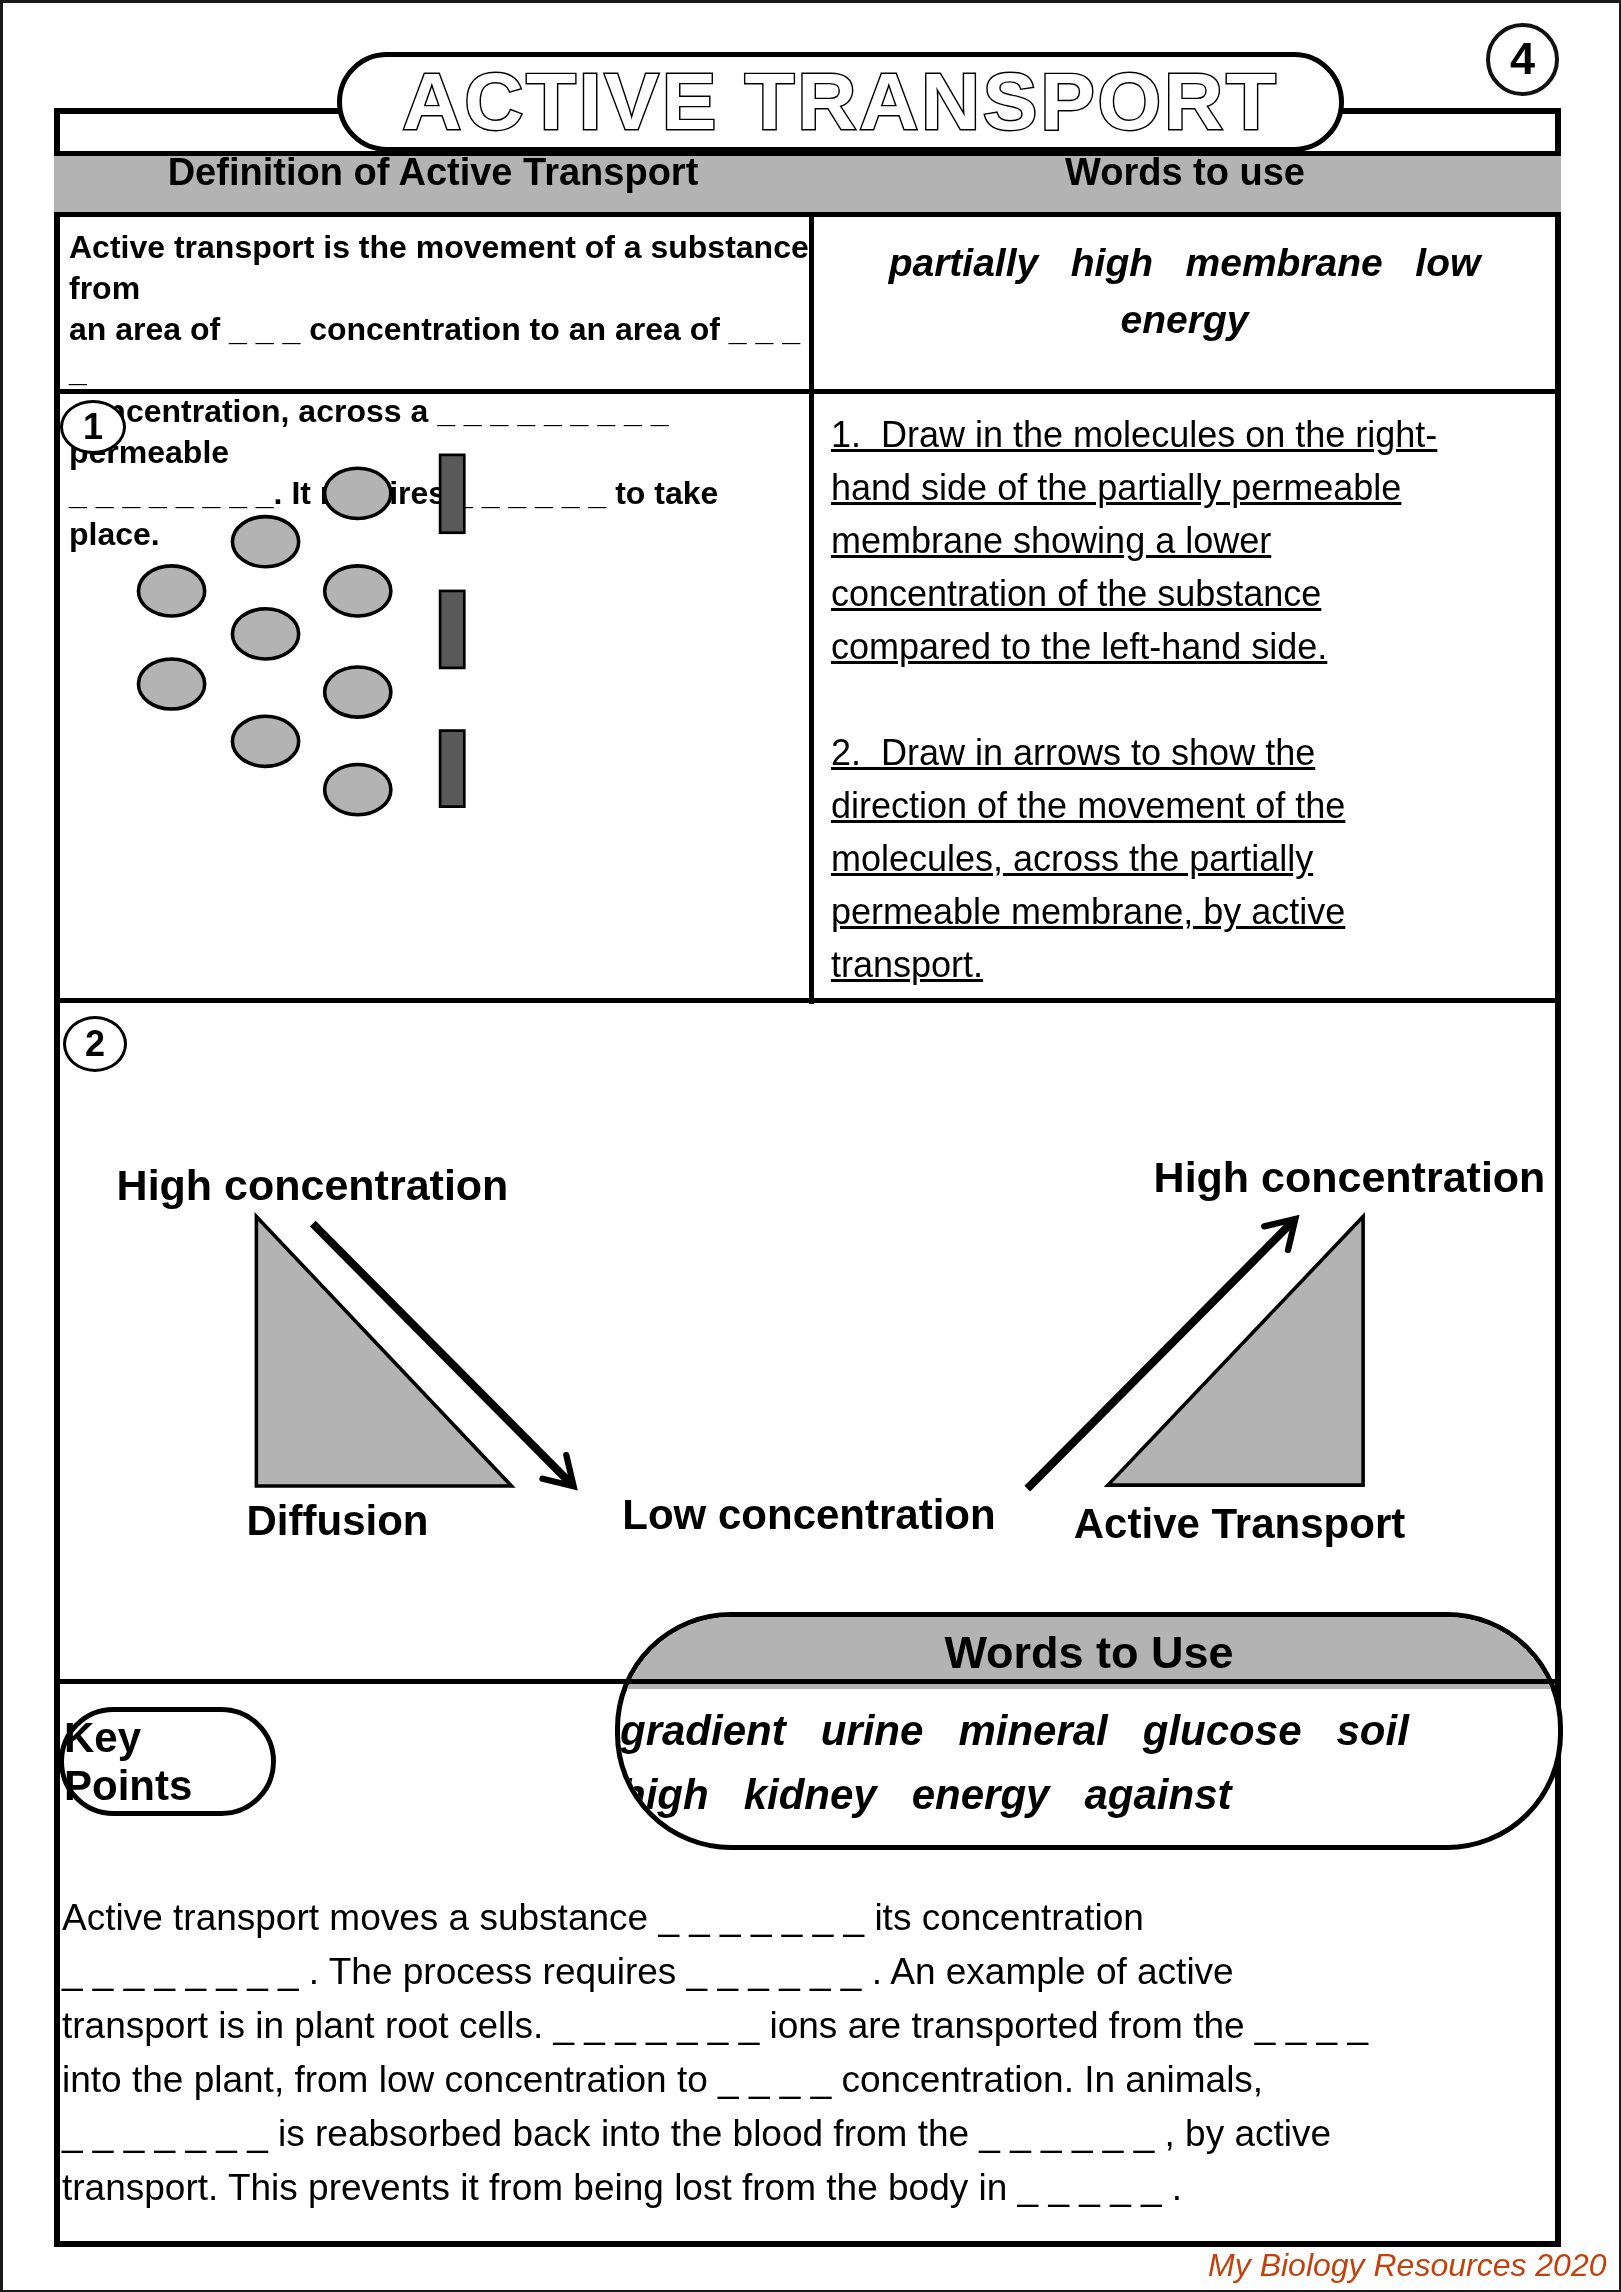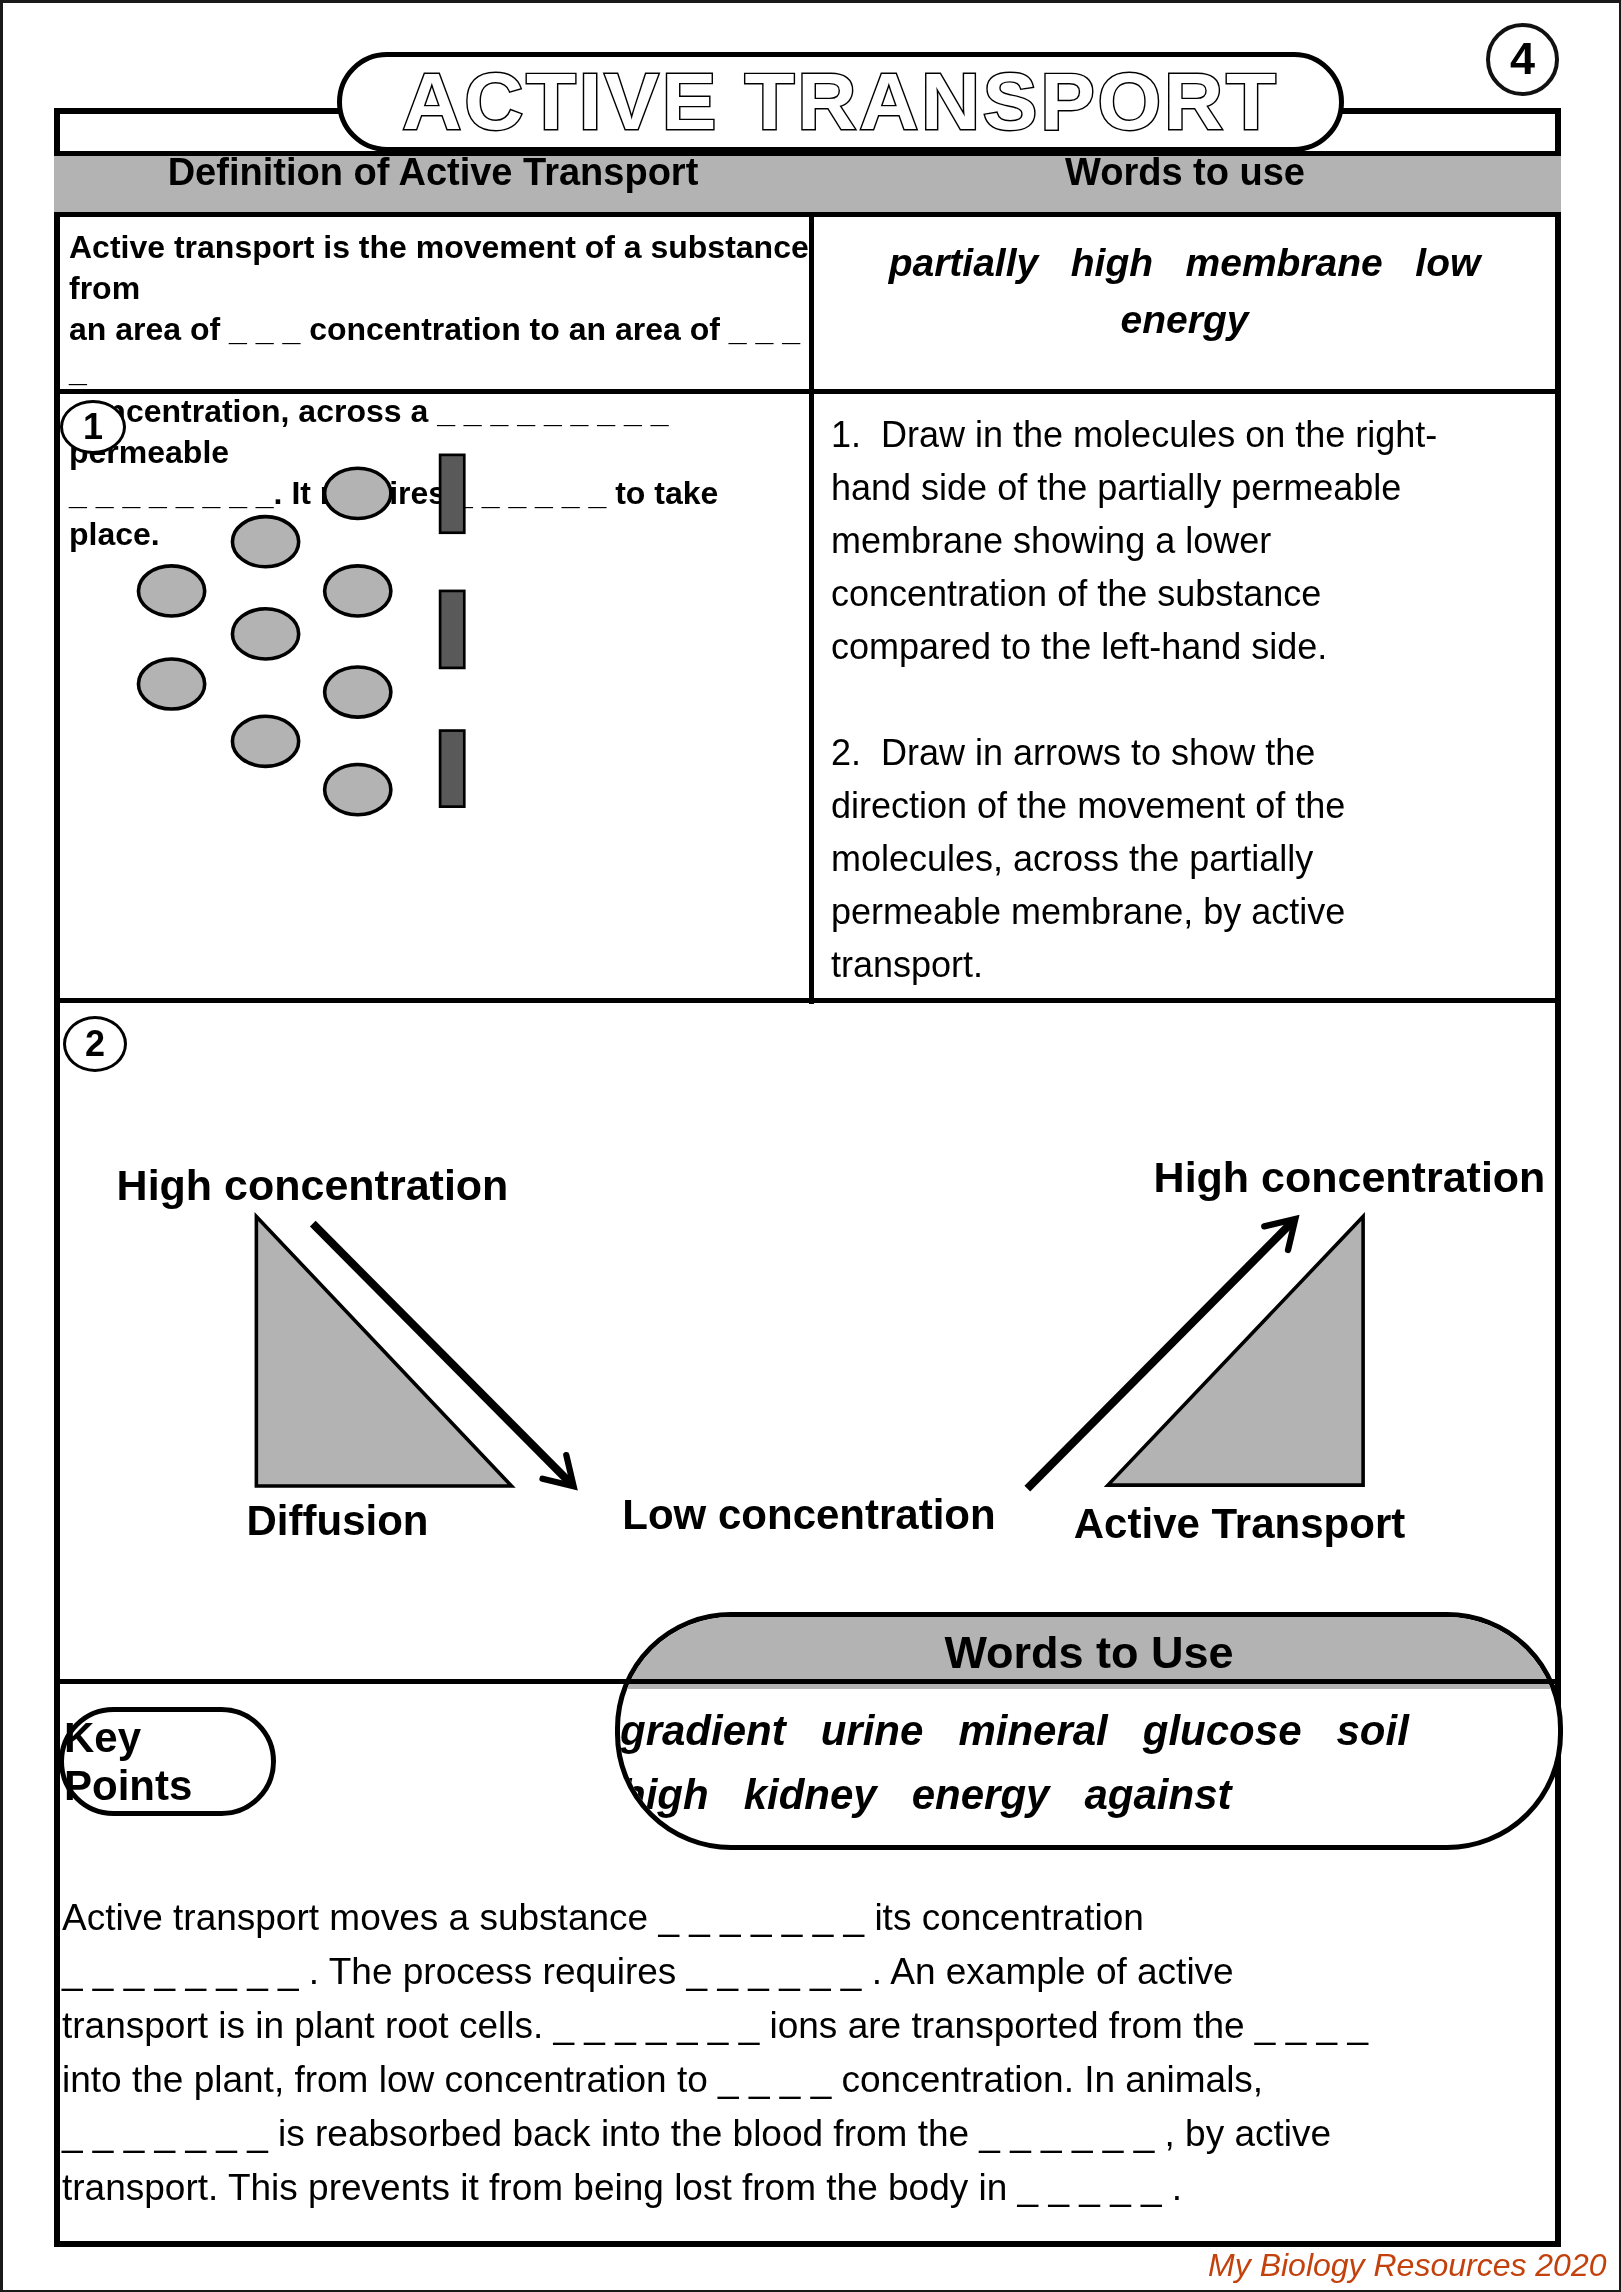--- a/index.html
+++ b/index.html
@@ -55,21 +55,21 @@
   }
   .num-badge{
     border:3.6px solid #000;border-radius:50%;box-sizing:border-box;
     display:flex;align-items:center;justify-content:center;
     font-size:36px;font-weight:bold;background:#fff;z-index:4;
   }
   .badge-1{left:57px;top:397px;width:66px;height:54px;}
   .badge-2{left:60px;top:1013px;width:64px;height:56px;}
   .instructions{
     left:828px;top:405px;width:727px;
-    font-size:36px;line-height:53px;z-index:2;
+    font-size:36px;line-height:53px;z-index:2;text-decoration:underline;
   }
   .section2-pill{
     left:342px;top:1048px;width:906px;height:82px;
     border:5.4px solid #000;border-radius:43px;box-sizing:border-box;
     display:flex;align-items:center;justify-content:center;
     font-size:54px;font-weight:bold;z-index:3;background:#fff;
   }
   .diagram-label{font-weight:bold;text-align:center;z-index:3;}
   .lbl-high-left{left:72px;top:1158px;width:475px;font-size:43px;}
   .lbl-high-right{left:1113px;top:1150px;width:467px;font-size:43px;}

